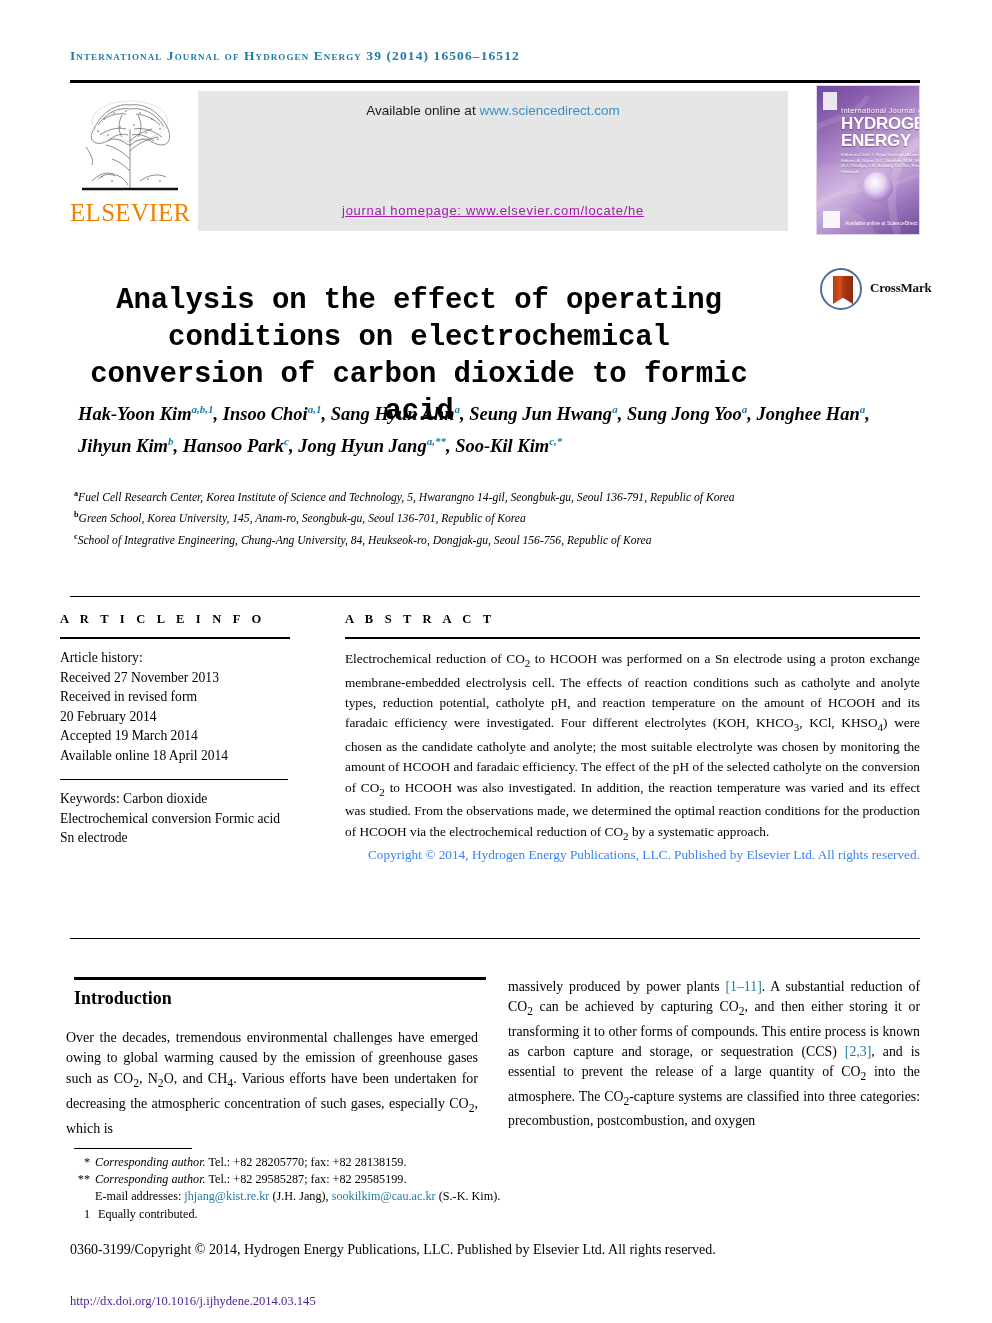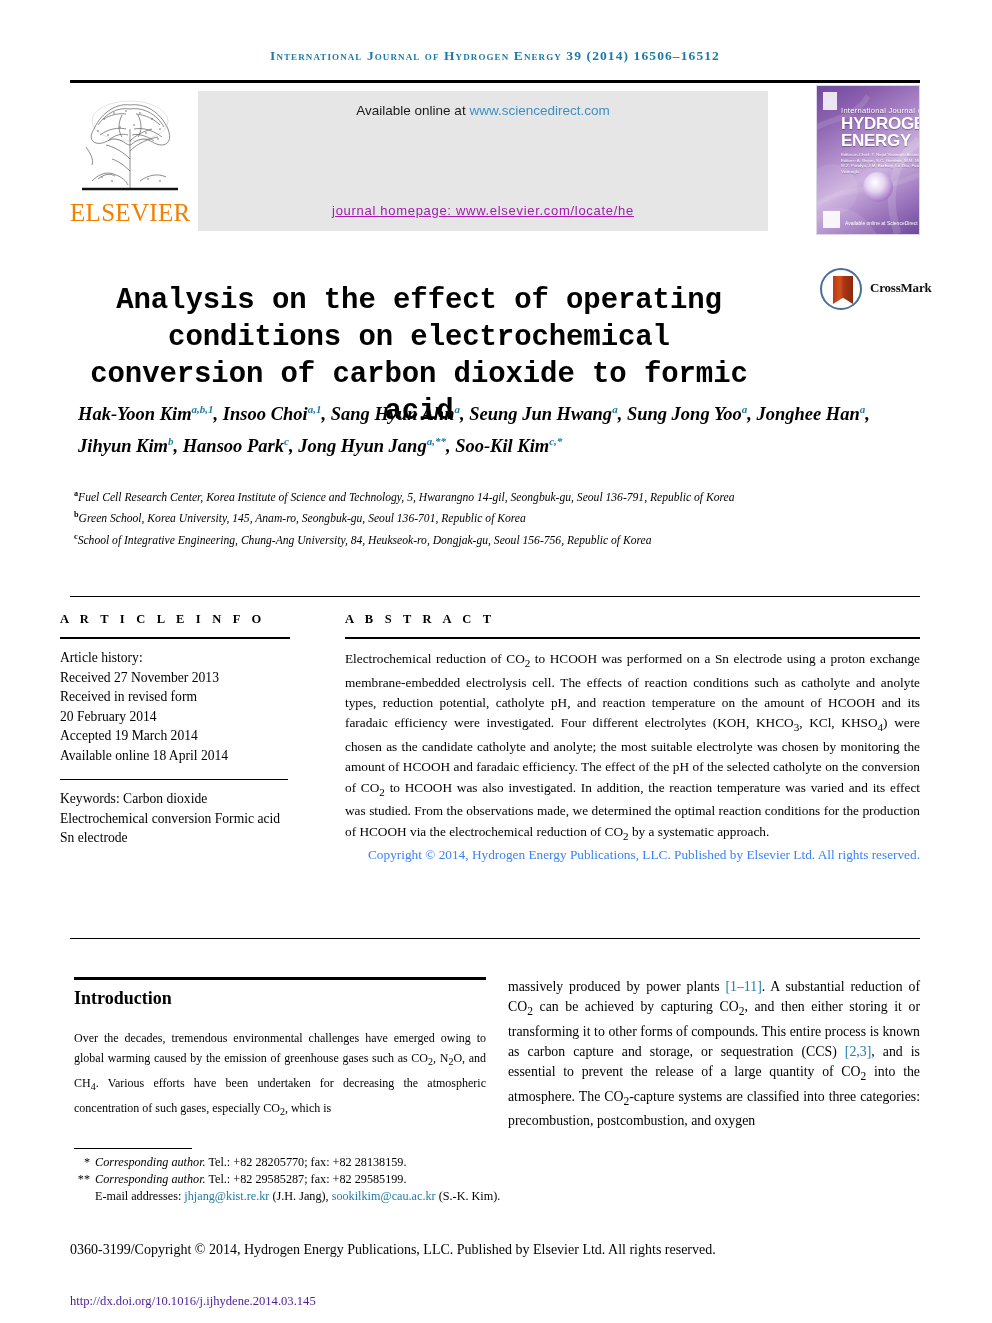--- a/index.html
+++ b/index.html
@@ -21,21 +21,21 @@
     width: 992px;
     height: 1323px;
   }
 
   
   .running-head {
     position: absolute;
     left: 70px;
     top: 48px;
     width: 850px;
-    text-align: center;
+    text-align: left;
     color: #1f7ba6;
     font-family: "Liberation Serif", serif;
     font-variant: small-caps;
     font-size: 13.5px;
     letter-spacing: 1.1px;
     font-weight: bold;
     white-space: nowrap;
   }
 
   
@@ -75,20 +75,21 @@
     white-space: nowrap;
   }
 
   .sd-box {
     position: absolute;
     left: 128px;
     top: 8px;
     width: 570px;
     height: 140px;
     background: #e6e6e6;
+    padding-left: 20px;
   }
   .sd-avail {
     position: absolute;
     left: 0;
     top: 12px;
     width: 100%;
     text-align: center;
     font-family: "Liberation Sans", sans-serif;
     font-size: 13.5px;
     color: #1a1a1a;
@@ -338,25 +339,25 @@
     position: absolute;
     left: 74px;
     top: 988px;
     font-family: "Liberation Serif", serif;
     font-weight: bold;
     font-size: 18px;
     color: #000;
   }
   .col-left {
     position: absolute;
-    left: 74px;
+    left: 66px;
     top: 1028px;
     width: 412px;
     font-family: "Liberation Serif", serif;
-    font-size: 12px;
+    font-size: 14px;
     line-height: 20.4px;
     text-align: justify;
     color: #000;
   }
   .col-right {
     position: absolute;
     left: 508px;
     top: 977px;
     width: 412px;
     font-family: "Liberation Serif", serif;
@@ -527,17 +528,18 @@
   <div class="body-rule"></div>
   <div class="intro-head">Introduction</div>
   <div class="col-left">Over the decades, tremendous environmental challenges have emerged owing to global warming caused by the emission of greenhouse gases such as CO<sub>2</sub>, N<sub>2</sub>O, and CH<sub>4</sub>. Various efforts have been undertaken for decreasing the atmospheric concentration of such gases, especially CO<sub>2</sub>, which is</div>
   <div class="col-right">massively produced by power plants <span class="ref">[1–11]</span>. A substantial reduction of CO<sub>2</sub> can be achieved by capturing CO<sub>2</sub>, and then either storing it or transforming it to other forms of compounds. This entire process is known as carbon capture and storage, or sequestration (CCS) <span class="ref">[2,3]</span>, and is essential to prevent the release of a large quantity of CO<sub>2</sub> into the atmosphere. The CO<sub>2</sub>-capture systems are classified into three categories: precombustion, postcombustion, and oxygen</div>
 
   <div class="fn-rule"></div>
   <div class="footnotes">
     <div class="fn"><span class="fn-mark">*</span><span class="fn-it">Corresponding author.</span> Tel.: +82 28205770; fax: +82 28138159.</div>
     <div class="fn"><span class="fn-mark">**</span><span class="fn-it">Corresponding author.</span> Tel.: +82 29585287; fax: +82 29585199.</div>
     <div class="fn"><span class="fn-mark"></span>E-mail addresses: <span class="link">jhjang@kist.re.kr</span> (J.H. Jang), <span class="link">sookilkim@cau.ac.kr</span> (S.-K. Kim).</div>
+    <div class="fn"><span class="fn-mark">1</span> Equally contributed.</div>
   </div>
   <div class="doi">http://dx.doi.org/10.1016/j.ijhydene.2014.03.145</div>
   <div class="copyline">0360-3199/Copyright © 2014, Hydrogen Energy Publications, LLC. Published by Elsevier Ltd. All rights reserved.</div>
 
 </div>
 
 </body></html>

